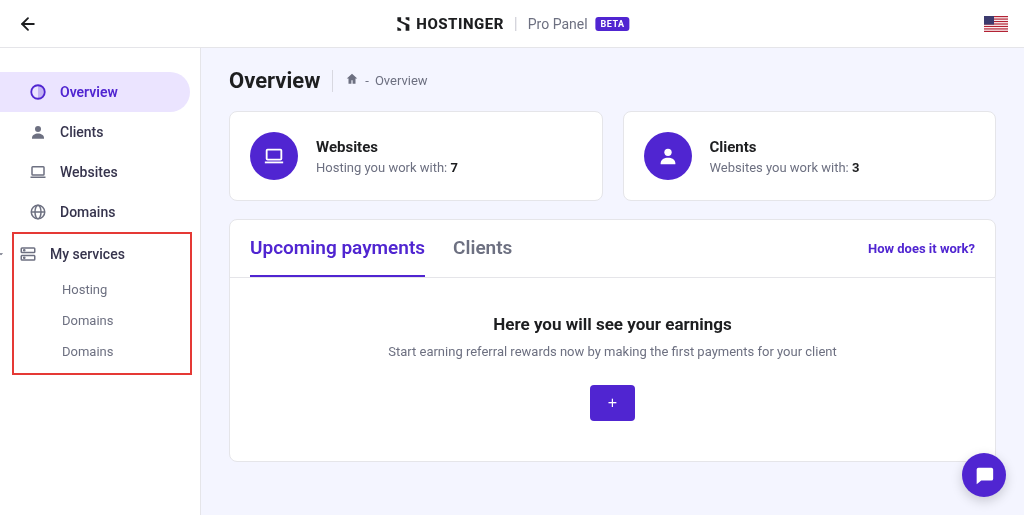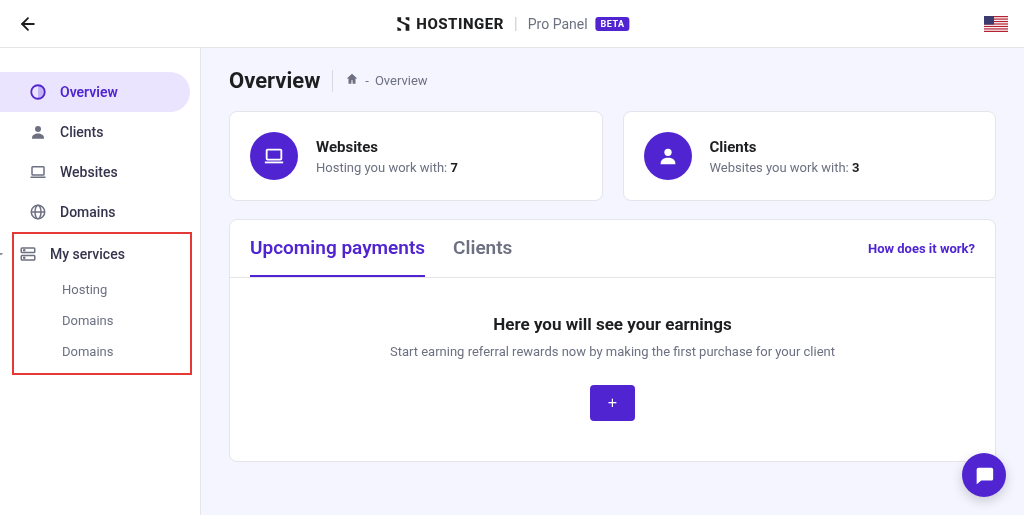--- a/index.html
+++ b/index.html
@@ -204,21 +204,21 @@
     </div>
 
     <div class="panel">
       <div class="panel-tabs">
         <div class="tab active">Upcoming payments</div>
         <div class="tab">Clients</div>
         <a class="help-link">How does it work?</a>
       </div>
       <div class="panel-body">
         <div class="empty-title">Here you will see your earnings</div>
-        <div class="empty-sub">Start earning referral rewards now by making the first purchase for your client</div>
+        <div class="empty-sub">Start earning referral rewards now by making the first payments for your client</div>
         <button class="cta-btn">
           <span class="cta-plus">+</span>
         </button>
       </div>
     </div>
   </main>
 </div>
 
 <div class="chat-fab">
   <svg width="22" height="22" viewBox="0 0 24 24" fill="#fff">

